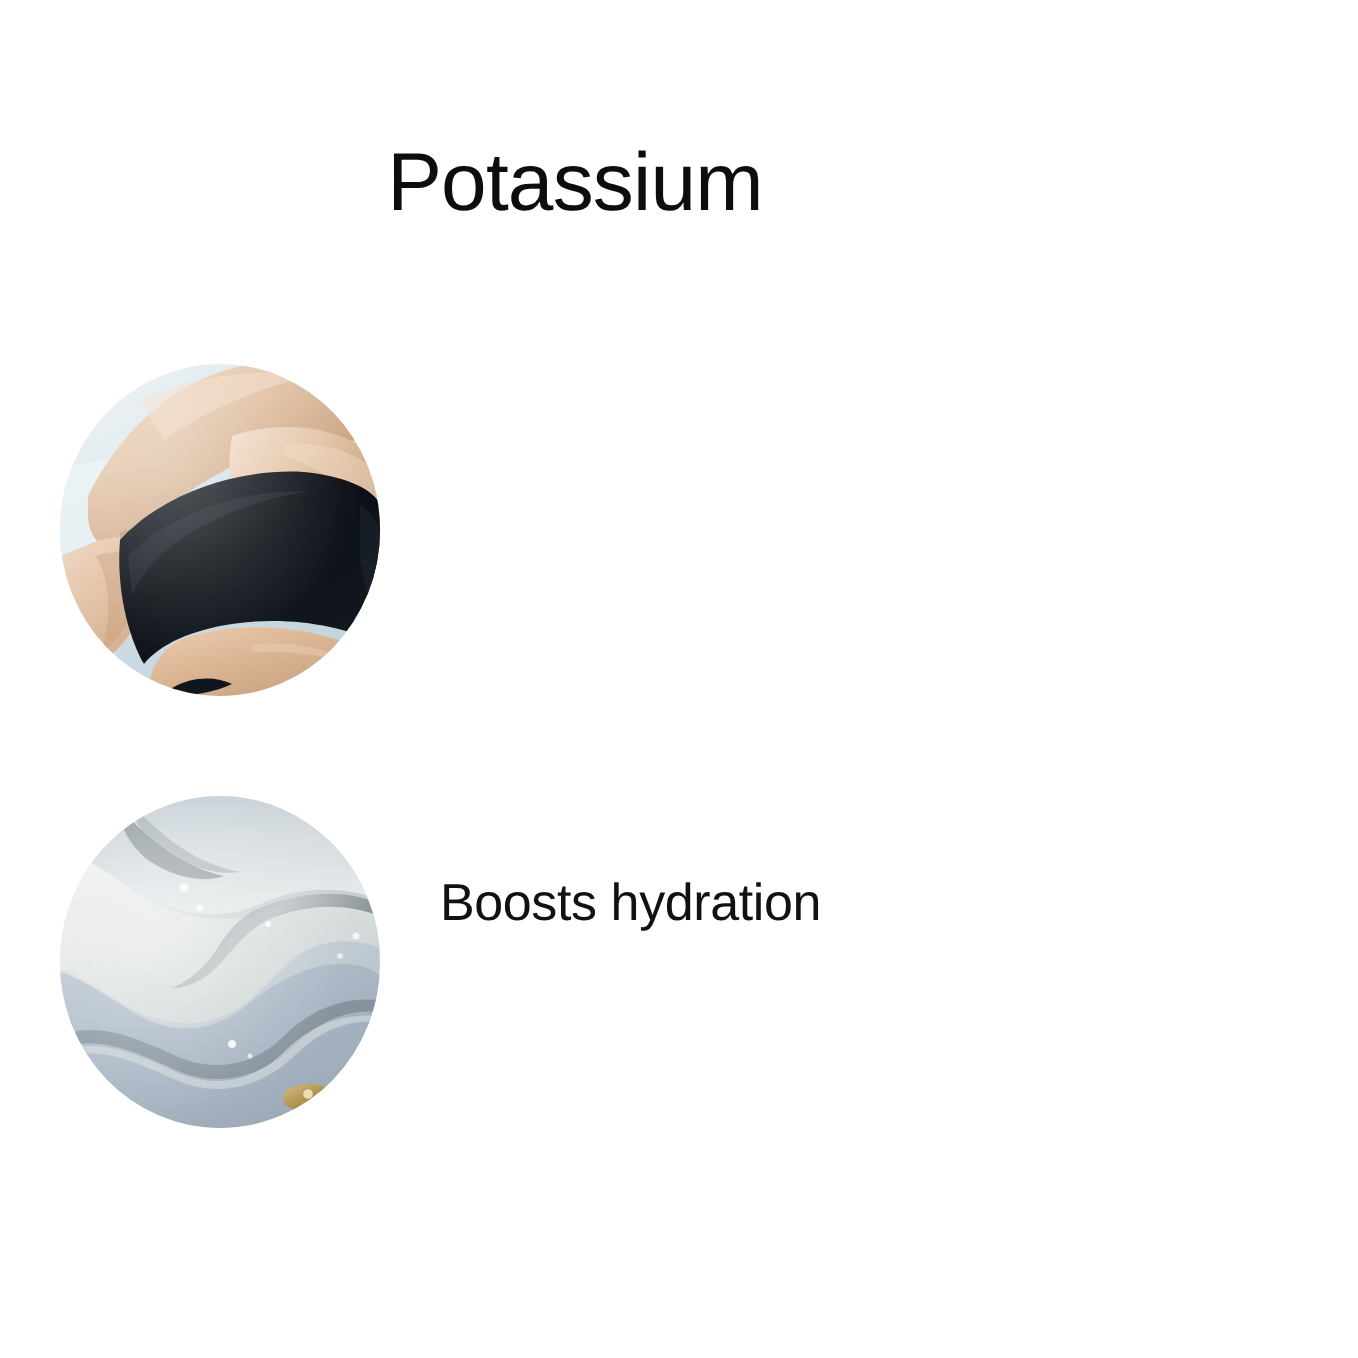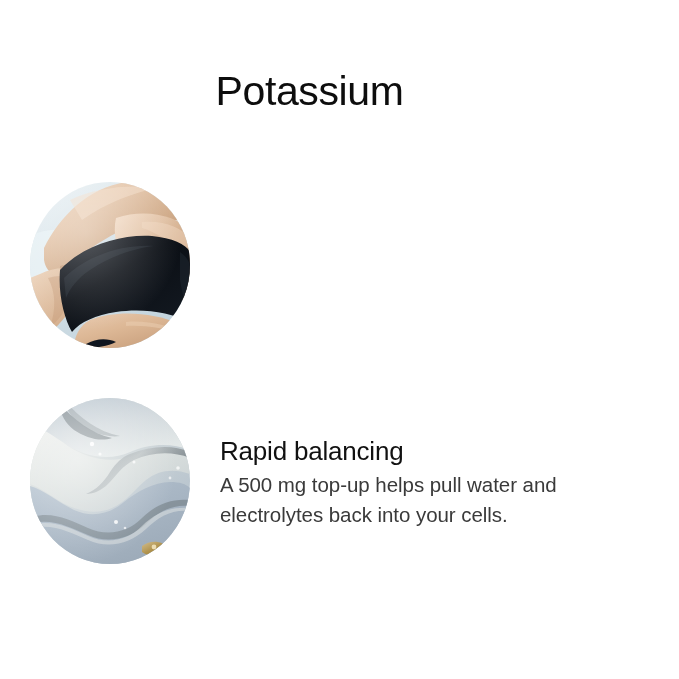--- a/index.html
+++ b/index.html
@@ -25,21 +25,20 @@
     position: absolute;
     left: 0;
     top: 40px;
     width: 575px;
     text-align: center;
     font-size: 41px;
     font-weight: 400;
     letter-spacing: -0.4px;
     color: #0d0d0d;
     line-height: 48px;
-    margin-left: 22px;
   }
 
   
   .feature {
     position: absolute;
     left: 0;
     width: 679px;
   }
   .feature.row-1 { top: 182px; }
   .feature.row-2 { top: 398px; }
@@ -255,18 +254,17 @@
 
           <path d="M112 148 C120 142 132 142 138 150 C132 158 120 160 112 154 Z" fill="url(#w-amber)" opacity="0.9"></path>
           <circle cx="124" cy="149" r="2.4" fill="#f3e4bd" opacity="0.9"></circle>
 
           <rect width="160" height="166" fill="url(#w-glow)"></rect>
         </g>
       </svg>
     </div>
 
     <div class="feature-text">
-      <h2 class="feature-heading">Rapid balancing</h2>
-      <p class="feature-body">A 500 mg top-up helps pull water and electrolytes back into your cells.</p>
+      <h2 class="feature-heading">Boosts hydration</h2>
     </div>
   </div>
 
 </div>
 
 </body></html>

